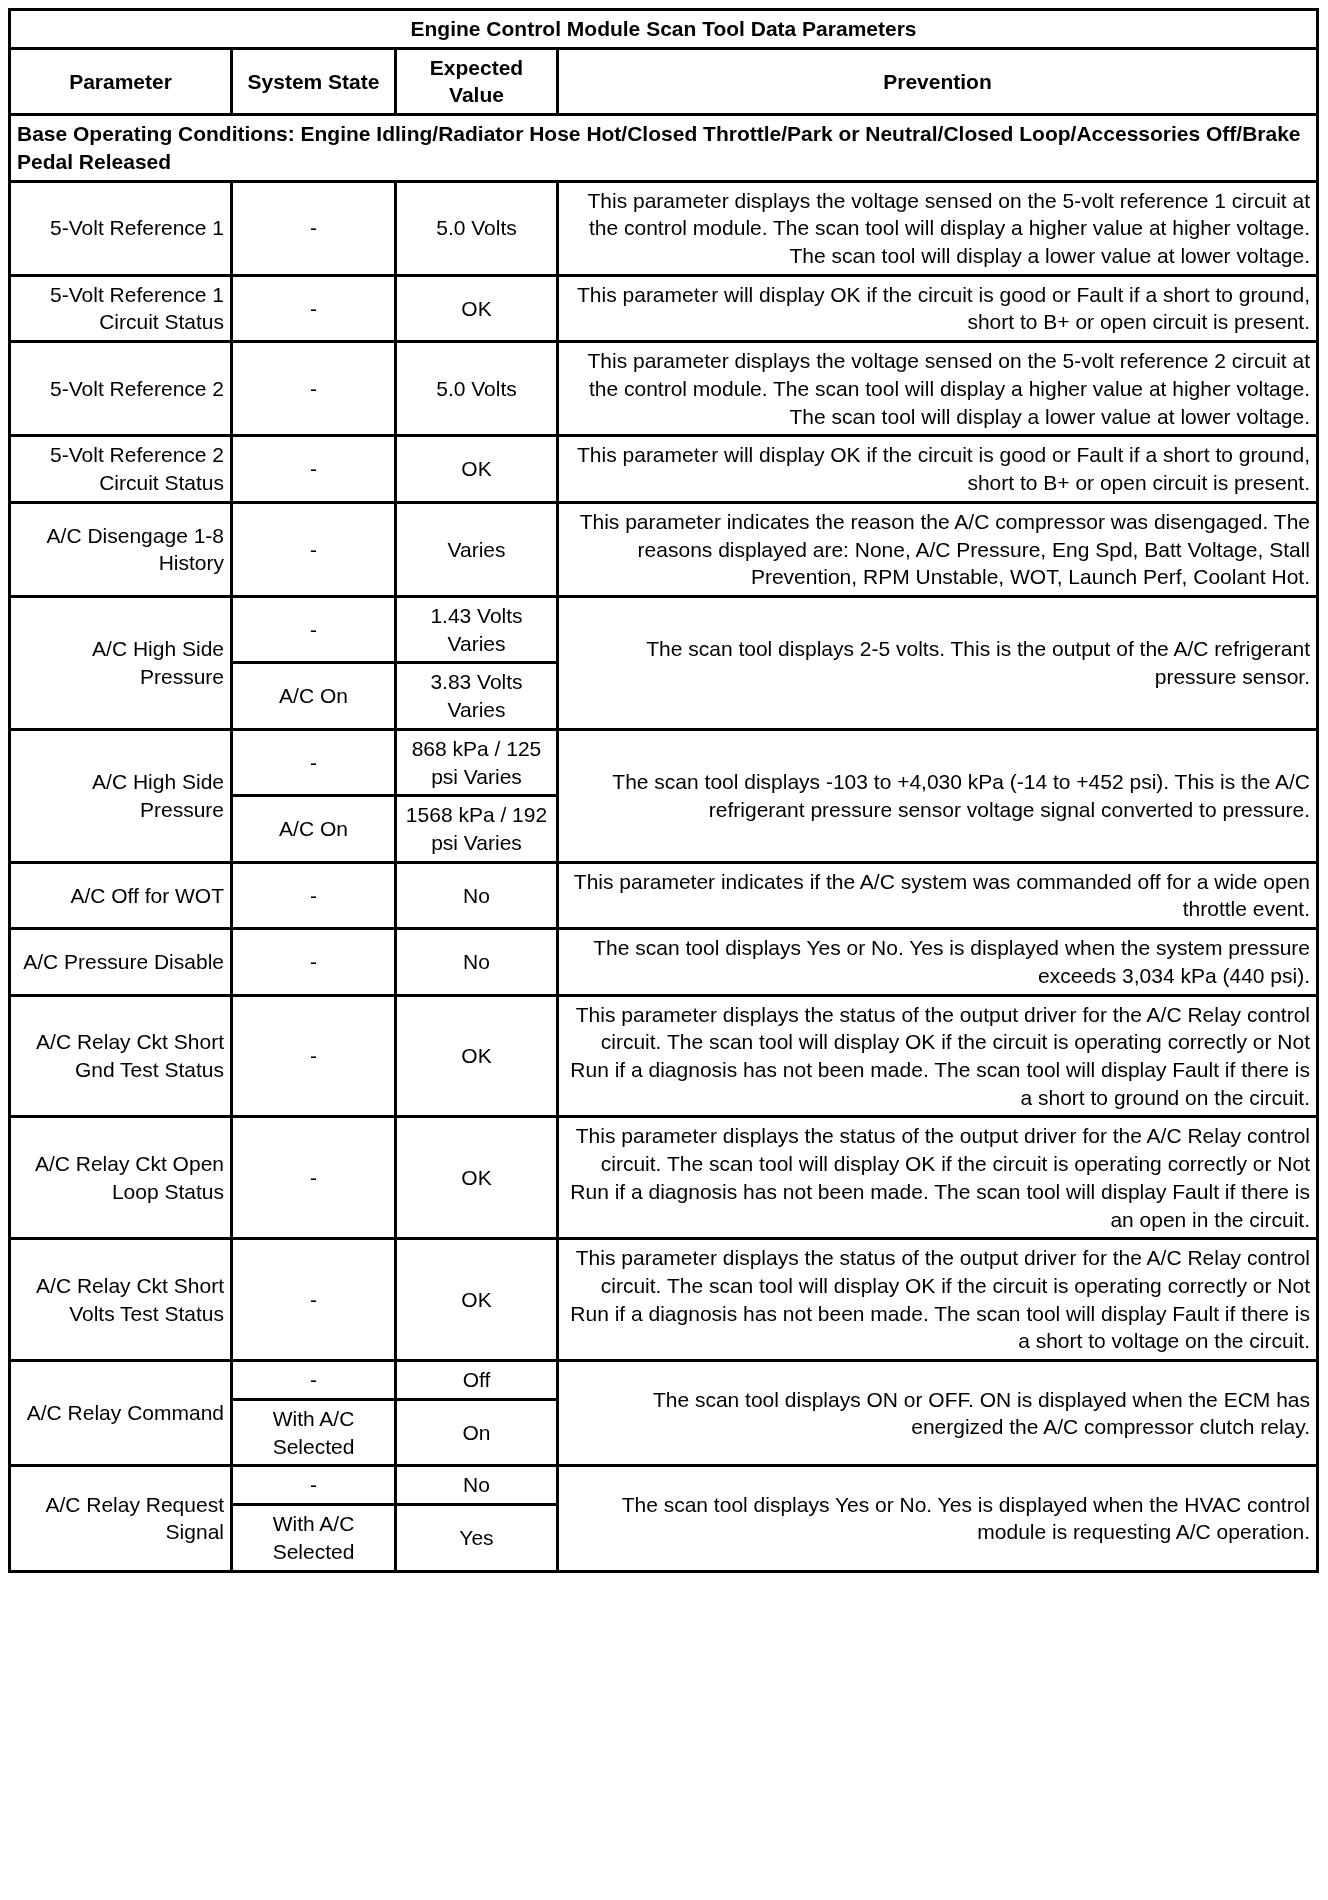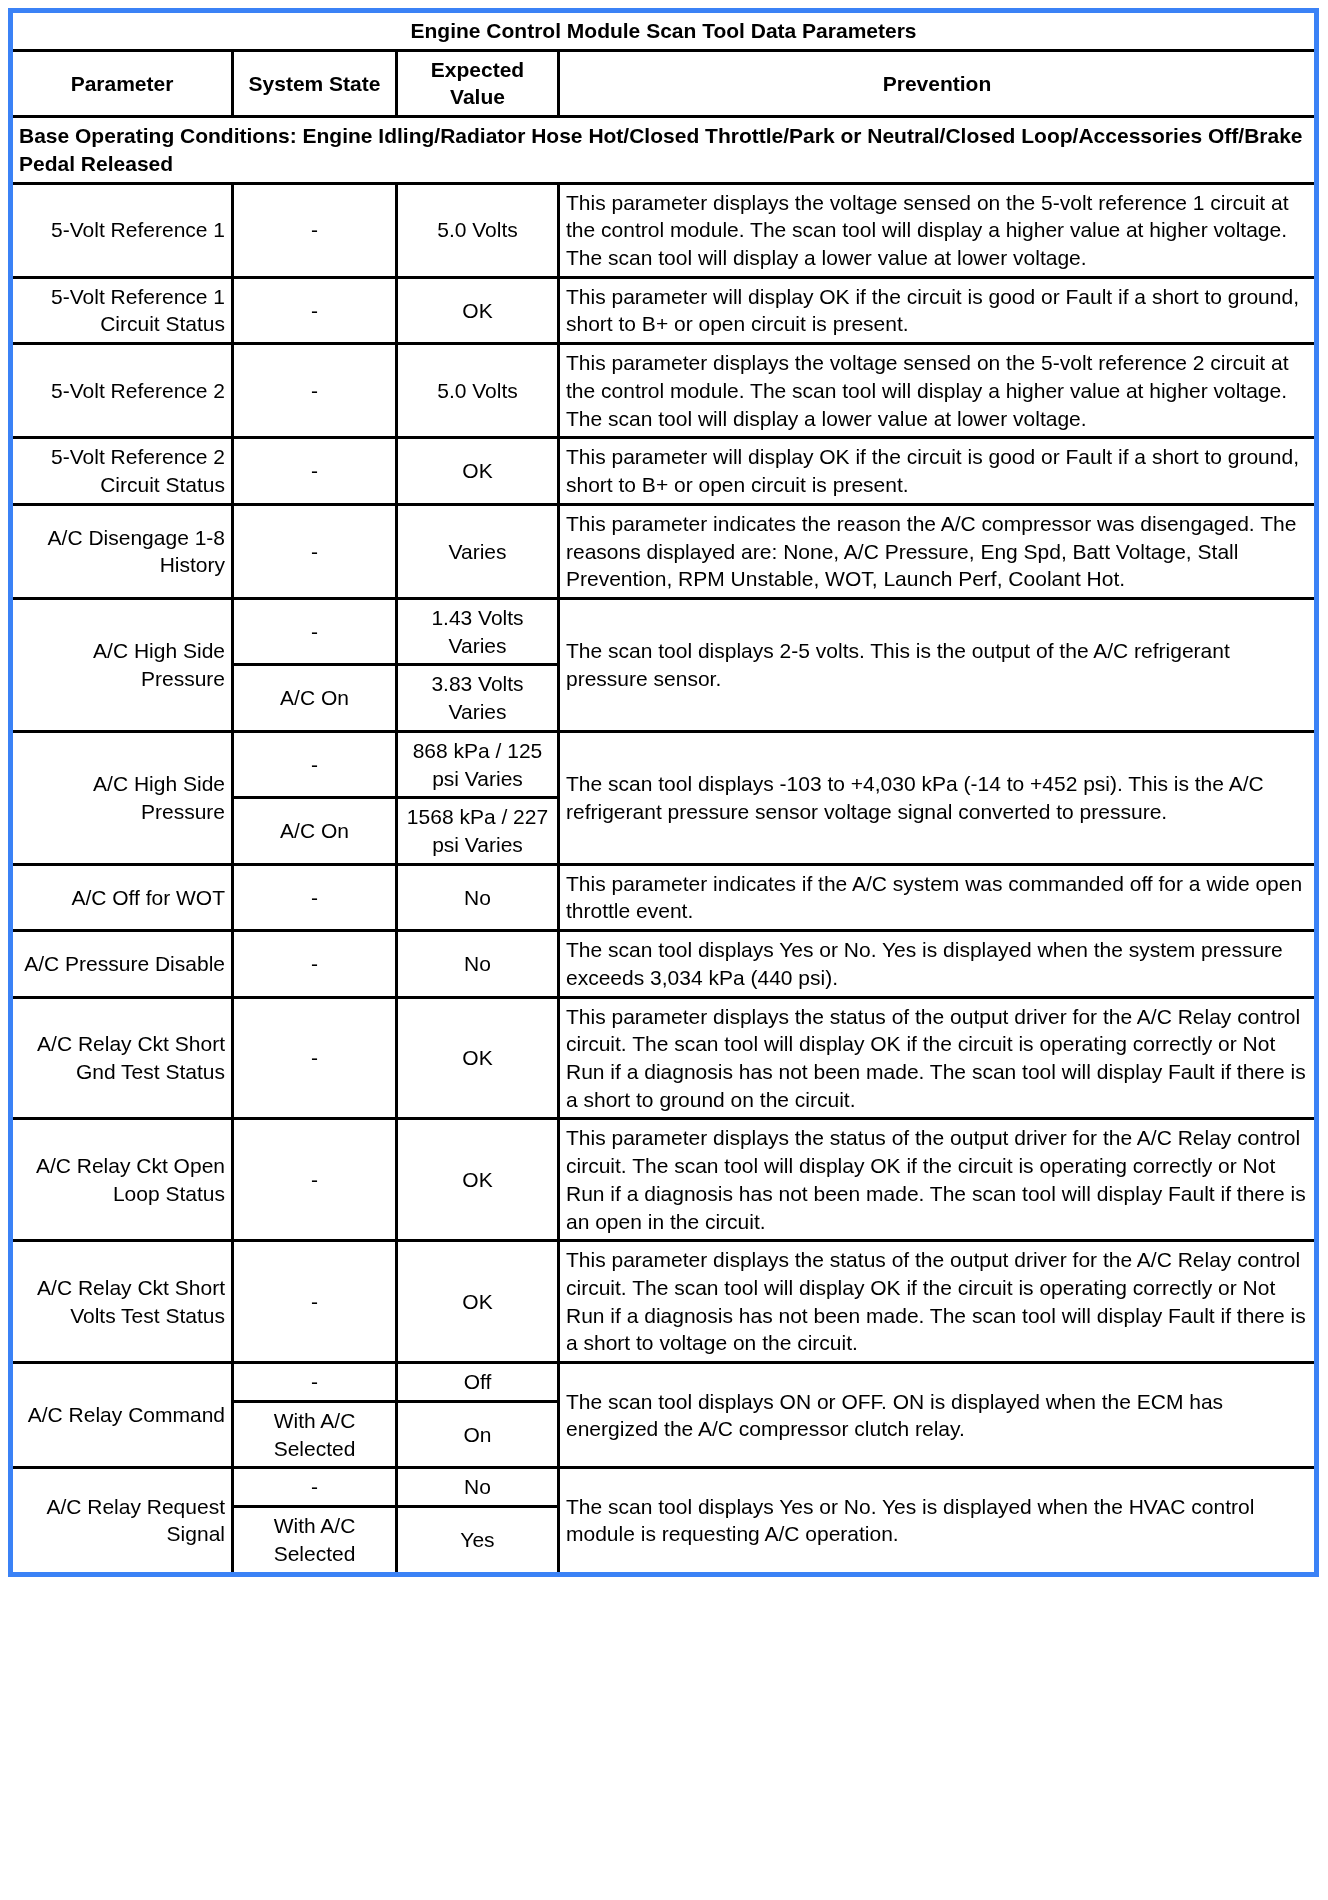--- a/index.html
+++ b/index.html
@@ -13,21 +13,21 @@
     box-sizing: border-box;
     padding: 8px;
     font-family: "Liberation Sans", sans-serif;
     color: #000000;
     background: #ffffff;
   }
   table.scan {
     border-collapse: collapse;
     width: 1311px;
     table-layout: fixed;
-    border: 5px solid #3b82f6;
+    border: 3px solid #3b82f6;
   }
   table.scan td {
     border: 3px solid #000000;
     font-size: 21px;
     line-height: 1.32;
     padding: 4px 6px;
     vertical-align: middle;
     overflow-wrap: break-word;
     background: #ffffff;
   }
@@ -49,21 +49,21 @@
   }
   td.param {
     text-align: right;
     padding: 4px 4px 4px 6px;
   }
   td.state, td.value {
     text-align: center;
     white-space: pre-line;
   }
   td.desc {
-    text-align: left;
+    text-align: right;
     padding-right: 120px;
   }
 </style>
 </head>
 <body>
 
 <div class="page">
   <table class="scan">
     <colgroup>
       <col style="width:222px">
@@ -139,21 +139,21 @@
 
     <tr>
       <td class="param" rowspan="2">A/C High Side Pressure</td>
       <td class="state">-</td>
       <td class="value">868 kPa / 125
 psi Varies</td>
       <td class="desc" rowspan="2">The scan tool displays -103 to +4,030 kPa (-14 to +452 psi). This is the A/C refrigerant pressure sensor voltage signal converted to pressure.</td>
     </tr>
     <tr>
       <td class="state">A/C On</td>
-      <td class="value">1568 kPa / 227
+      <td class="value">1568 kPa / 192
 psi Varies</td>
     </tr>
 
     <tr>
       <td class="param">A/C Off for WOT</td>
       <td class="state">-</td>
       <td class="value">No</td>
       <td class="desc">This parameter indicates if the A/C system was commanded off for a wide open throttle event.</td>
     </tr>
 

